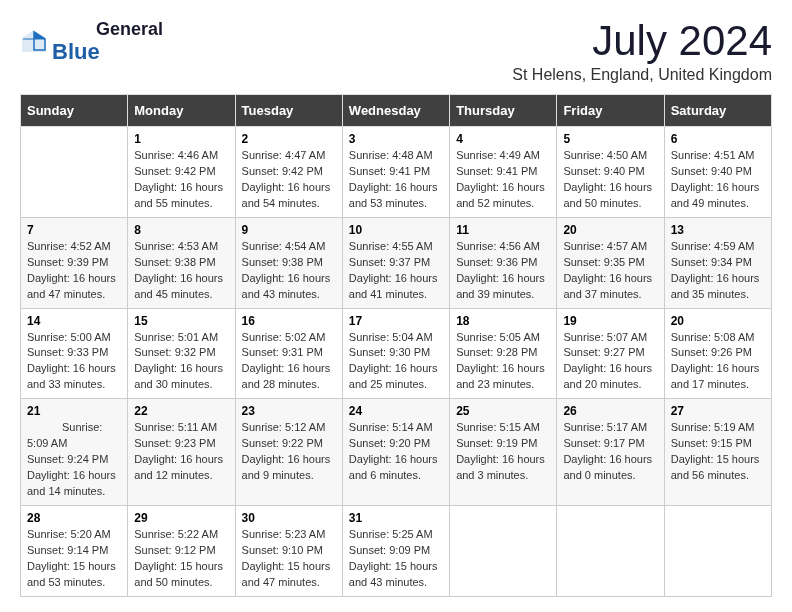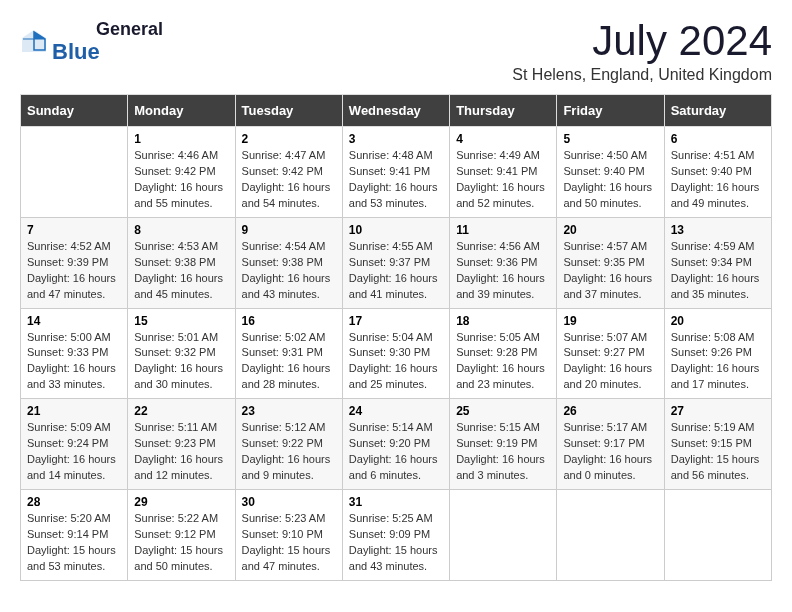--- a/index.html
+++ b/index.html
@@ -213,21 +213,21 @@
         <td><span class="day-number">19</span><span class="day-info" style="white-space: pre-line;">Sunrise: 5:07 AM
 Sunset: 9:27 PM
 Daylight: 16 hours
 and 20 minutes.</span></td>
         <td><span class="day-number">20</span><span class="day-info" style="white-space: pre-line;">Sunrise: 5:08 AM
 Sunset: 9:26 PM
 Daylight: 16 hours
 and 17 minutes.</span></td>
       </tr>
       <tr>
-        <td><span class="day-number">21</span><span class="day-info" style="white-space: pre-line;">Sunrise: 5:09 AM
+        <td><span class="day-number">21</span><span class="day-info" style="white-space: pre-line; margin-left: 35px;">Sunrise: 5:09 AM
 Sunset: 9:24 PM
 Daylight: 16 hours
 and 14 minutes.</span></td>
         <td><span class="day-number">22</span><span class="day-info" style="white-space: pre-line;">Sunrise: 5:11 AM
 Sunset: 9:23 PM
 Daylight: 16 hours
 and 12 minutes.</span></td>
         <td><span class="day-number">23</span><span class="day-info" style="white-space: pre-line;">Sunrise: 5:12 AM
 Sunset: 9:22 PM
 Daylight: 16 hours

